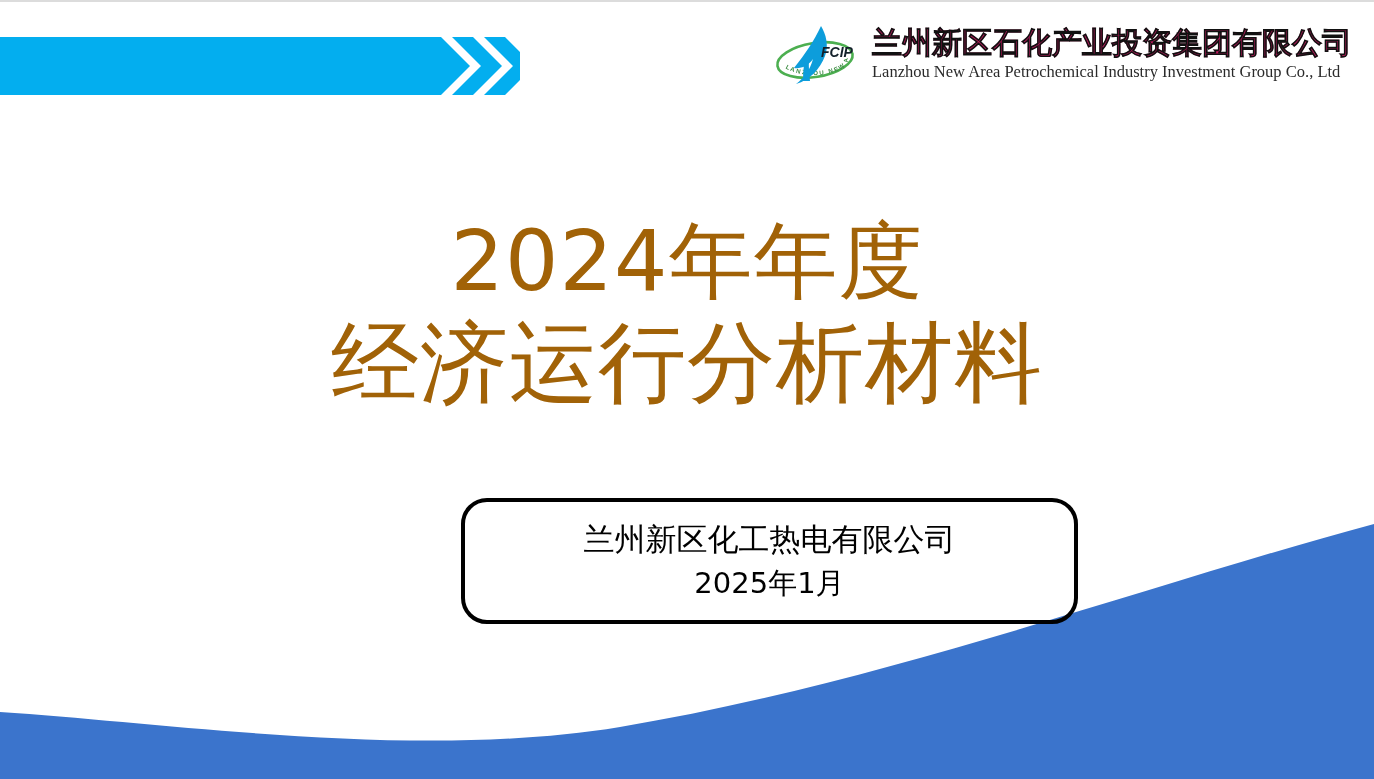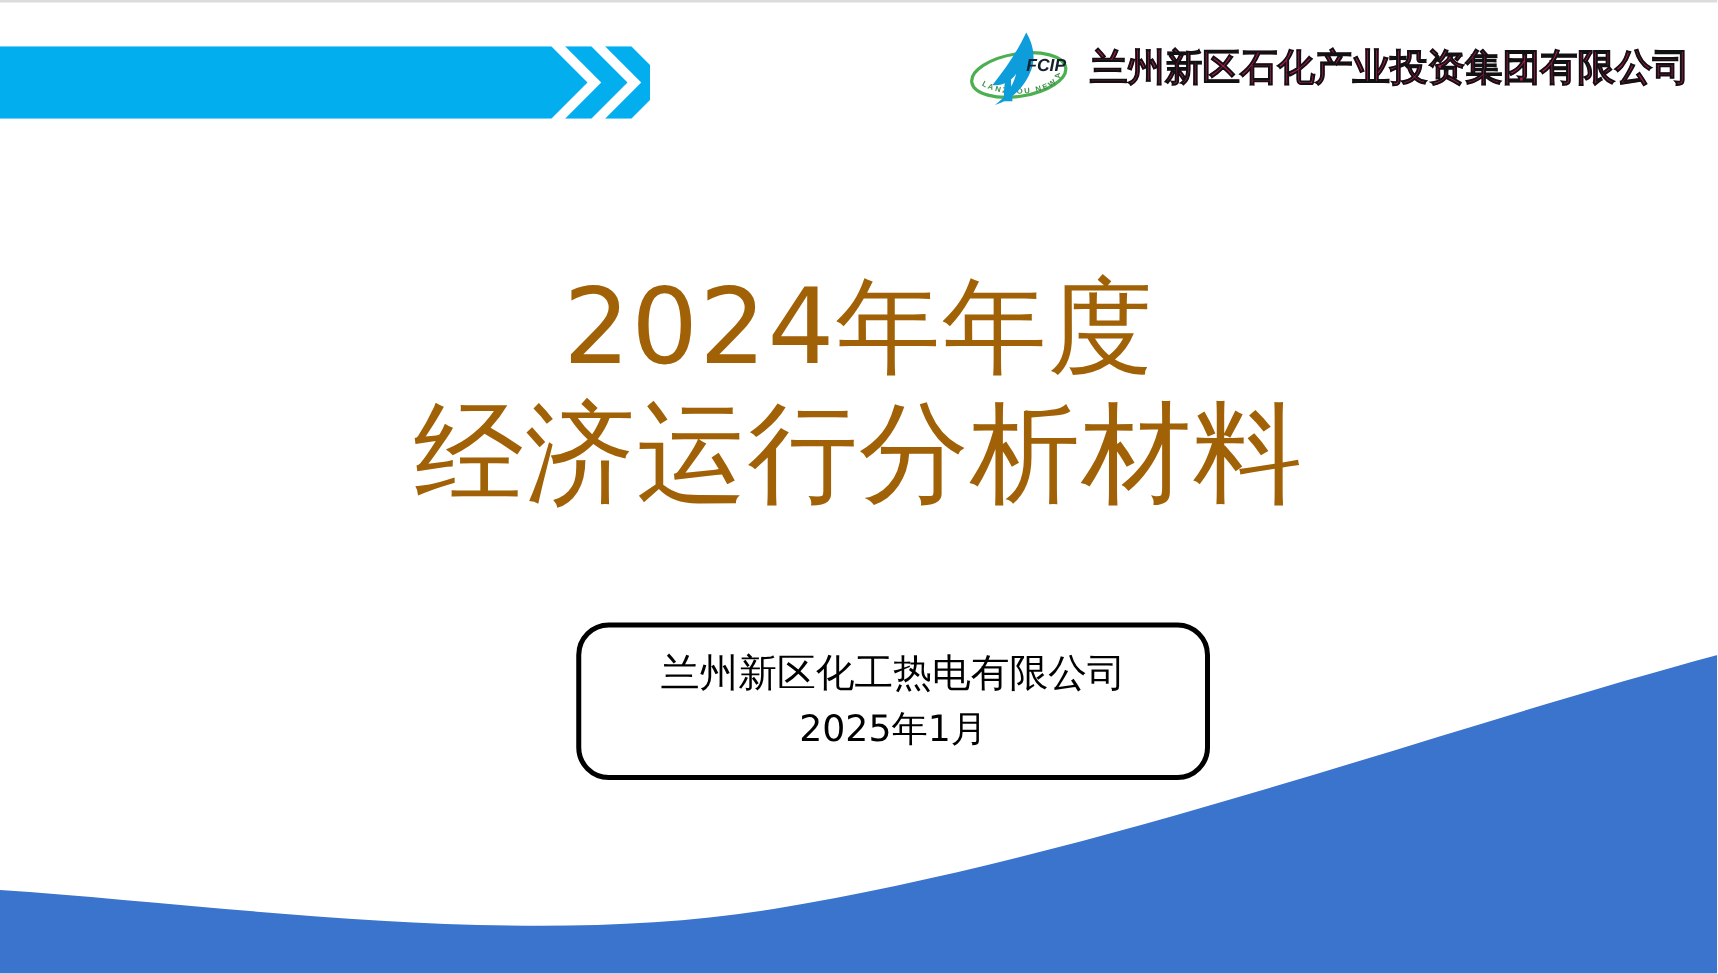--- a/index.html
+++ b/index.html
@@ -91,21 +91,21 @@
     letter-spacing: 1px;
   }
   .title-line { display: block; }
   .title-line-2 { font-size: 88px; }
 
   
   .info-box {
     position: absolute;
     left: 461px;
     top: 496px;
-    width: 507px;
+    width: 617px;
     height: 126px;
     border: 4px solid #000000;
     border-radius: 26px;
     box-sizing: border-box;
     background: transparent;
     display: flex;
     flex-direction: column;
     align-items: center;
     justify-content: center;
     gap: 10px;
@@ -151,20 +151,21 @@
         <path d="M47 2 C40 17 31 30 20 44 C27 45 34 42 39 35
                  C36 46 30 54 22 60 C36 56 46 45 51 32
                  C55 22 52 10 47 2 Z" fill="#0D9DDB"></path>
         <path d="M32 30 C30 38 29 47 29 57 L36 57 C35 46 34 38 36 29 Z" fill="#0D9DDB"></path>
 
         <text x="47" y="33" font-family="Liberation Sans, sans-serif" font-size="14" font-weight="bold" font-style="italic" fill="#14212b">FCIP</text>
       </svg>
     </span>
     <span class="logo-text">
       <span class="logo-cn">兰州新区石化产业投资集团有限公司</span>
+      <span class="logo-en">Lanzhou New Area Petrochemical Industry Investment Group Co., Ltd</span>
     </span>
   </div>
 
   <div class="wave">
     <svg width="1374" height="300" viewBox="0 0 1374 300" preserveAspectRatio="none" xmlns="http://www.w3.org/2000/svg">
       <path d="M1374 45
                C1150 105, 880 205, 620 248
                C420 281, 180 245, 0 233
                L0 300 L1374 300 Z" fill="#3B74CC"></path>
     </svg>

